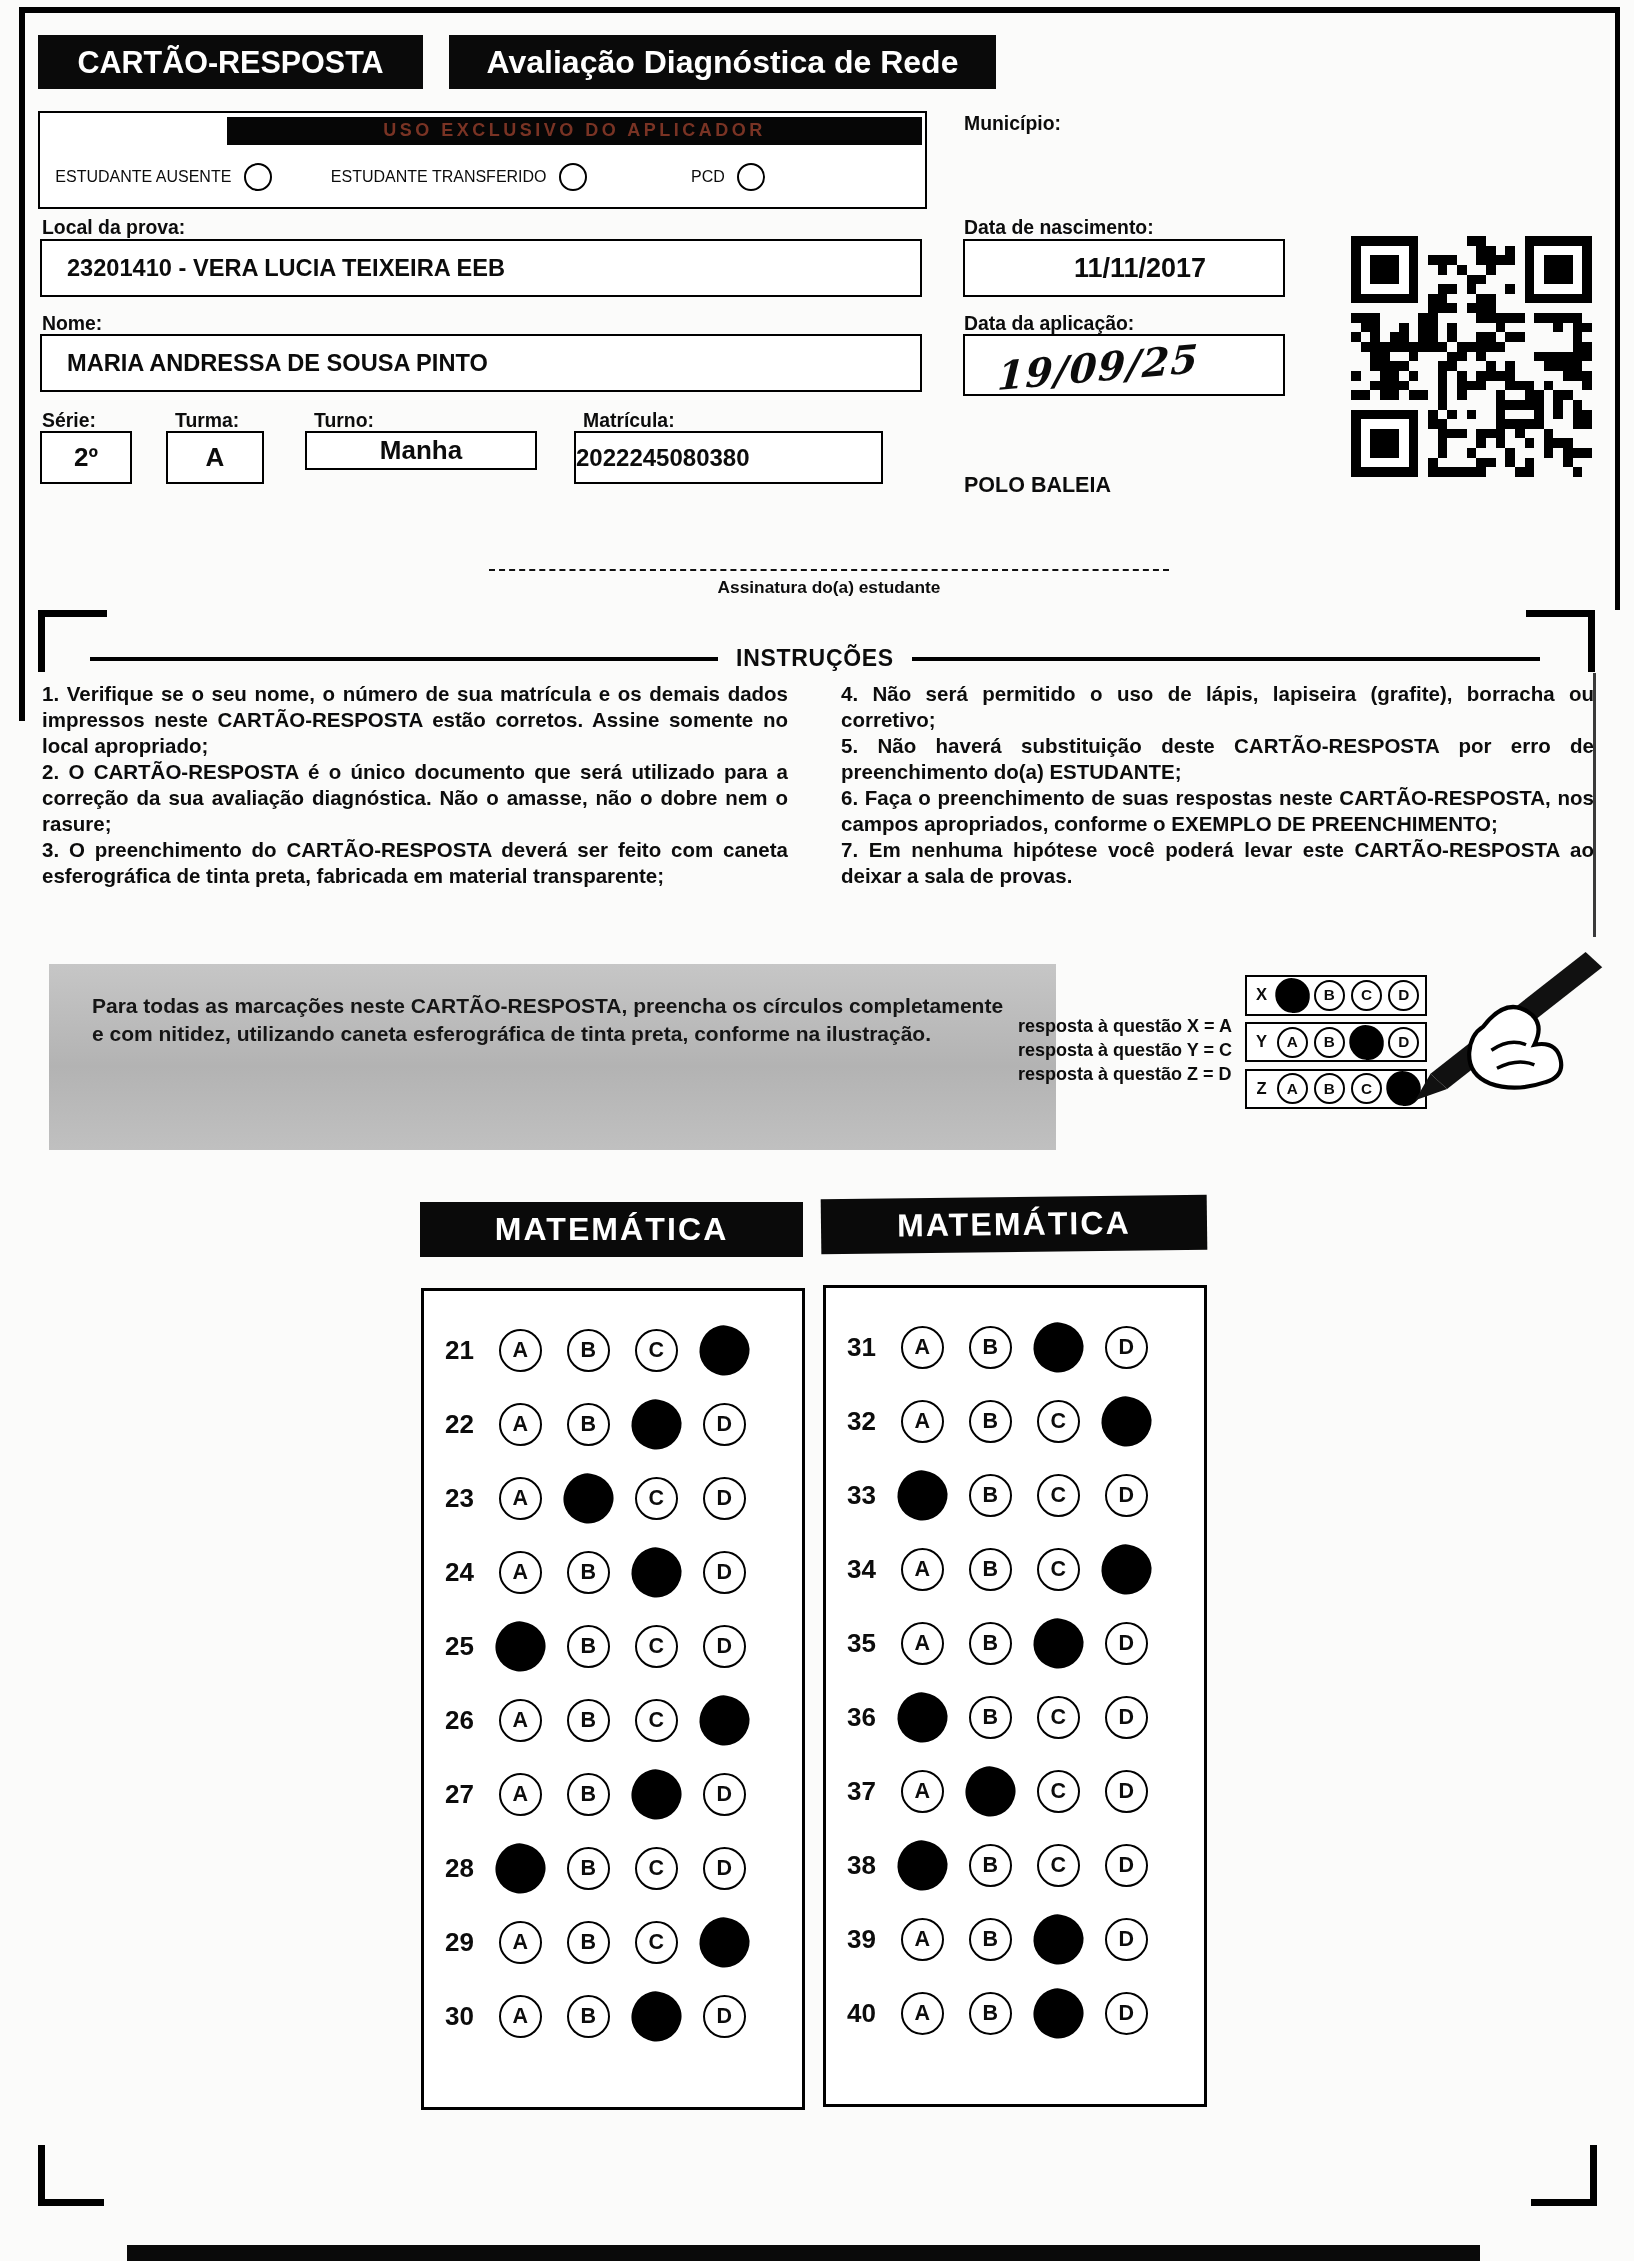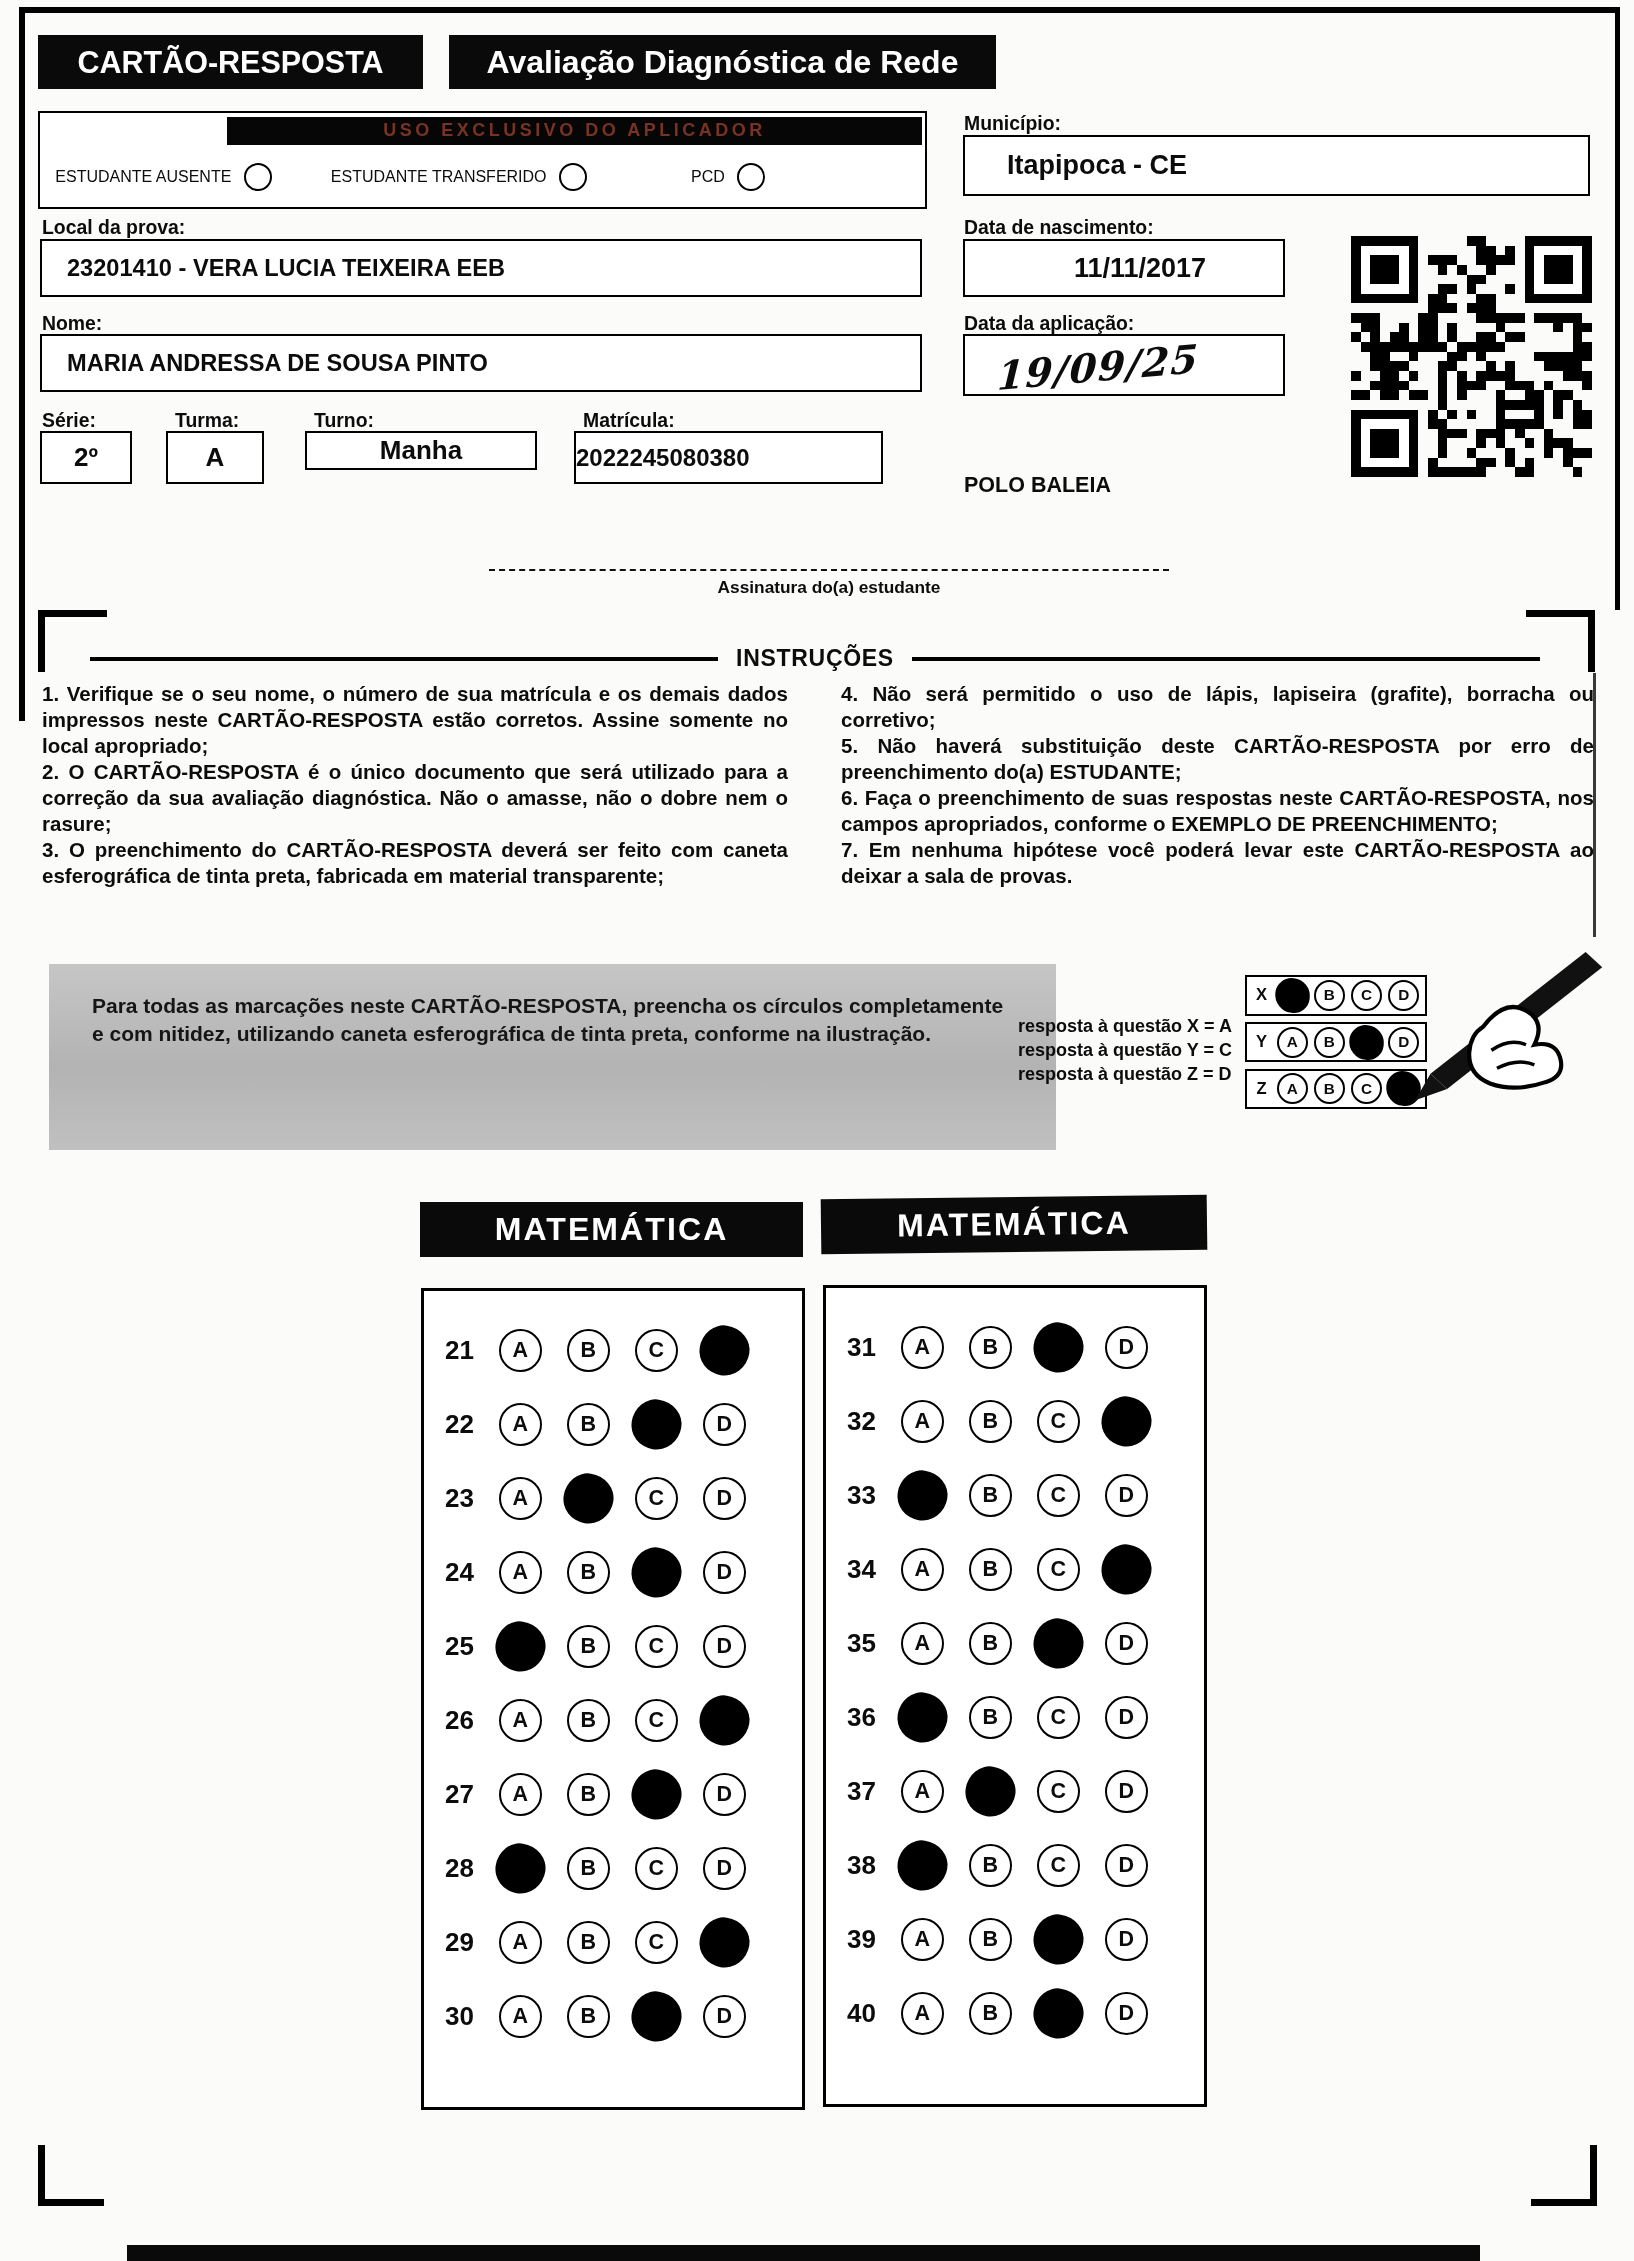--- a/index.html
+++ b/index.html
@@ -143,23 +143,20 @@
   <div class="fbox" style="left:305px;top:431px;width:232px;height:39px;font-size:26px;justify-content:center;">
     <span>Manha</span>
   </div>
 
   <div class="flabel" style="left:583px;top:409px;">Matrícula:</div>
   <div class="fbox" style="left:574px;top:431px;width:309px;height:53px;font-size:24px;justify-content:flex-start;">
     <span>2022245080380</span>
   </div>
 
   <div class="flabel" style="left:964px;top:112px;">Município:</div>
-  <div class="fbox" style="left:963px;top:135px;width:627px;height:61px;padding-left:42px;font-size:27px;">
-    <span>Itapipoca - CE</span>
-  </div>
 
   <div class="flabel" style="left:964px;top:216px;">Data de nascimento:</div>
   <div class="fbox" style="left:963px;top:239px;width:322px;height:58px;font-size:27px;justify-content:center;padding-left:32px;">
     <span>11/11/2017</span>
   </div>
 
   <div class="flabel" style="left:964px;top:312px;">Data da aplicação:</div>
   <div class="fbox" style="left:963px;top:334px;width:322px;height:62px;"></div>
   <div class="handwrite">19/09/25</div>
 

